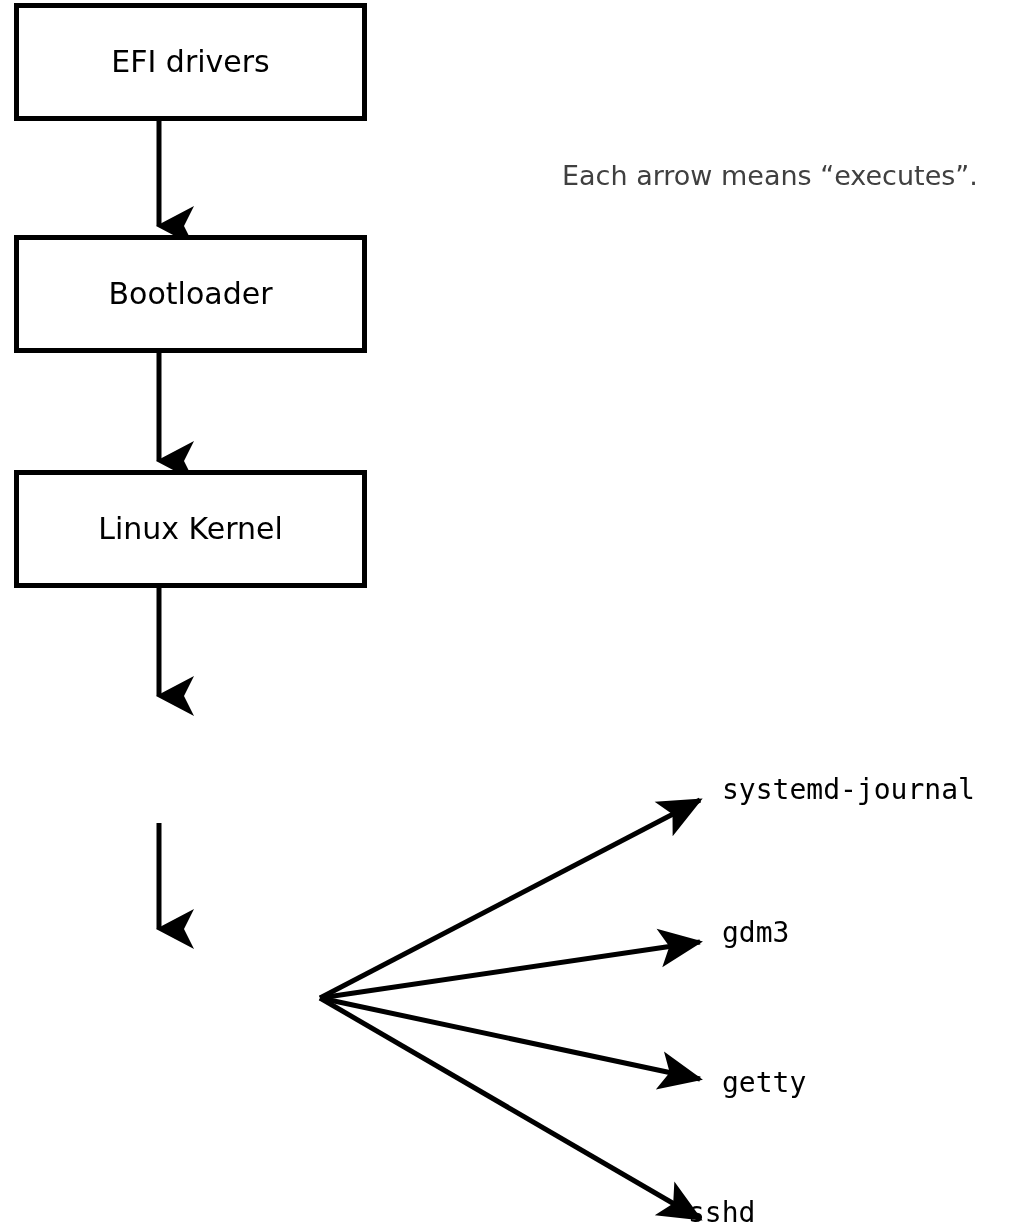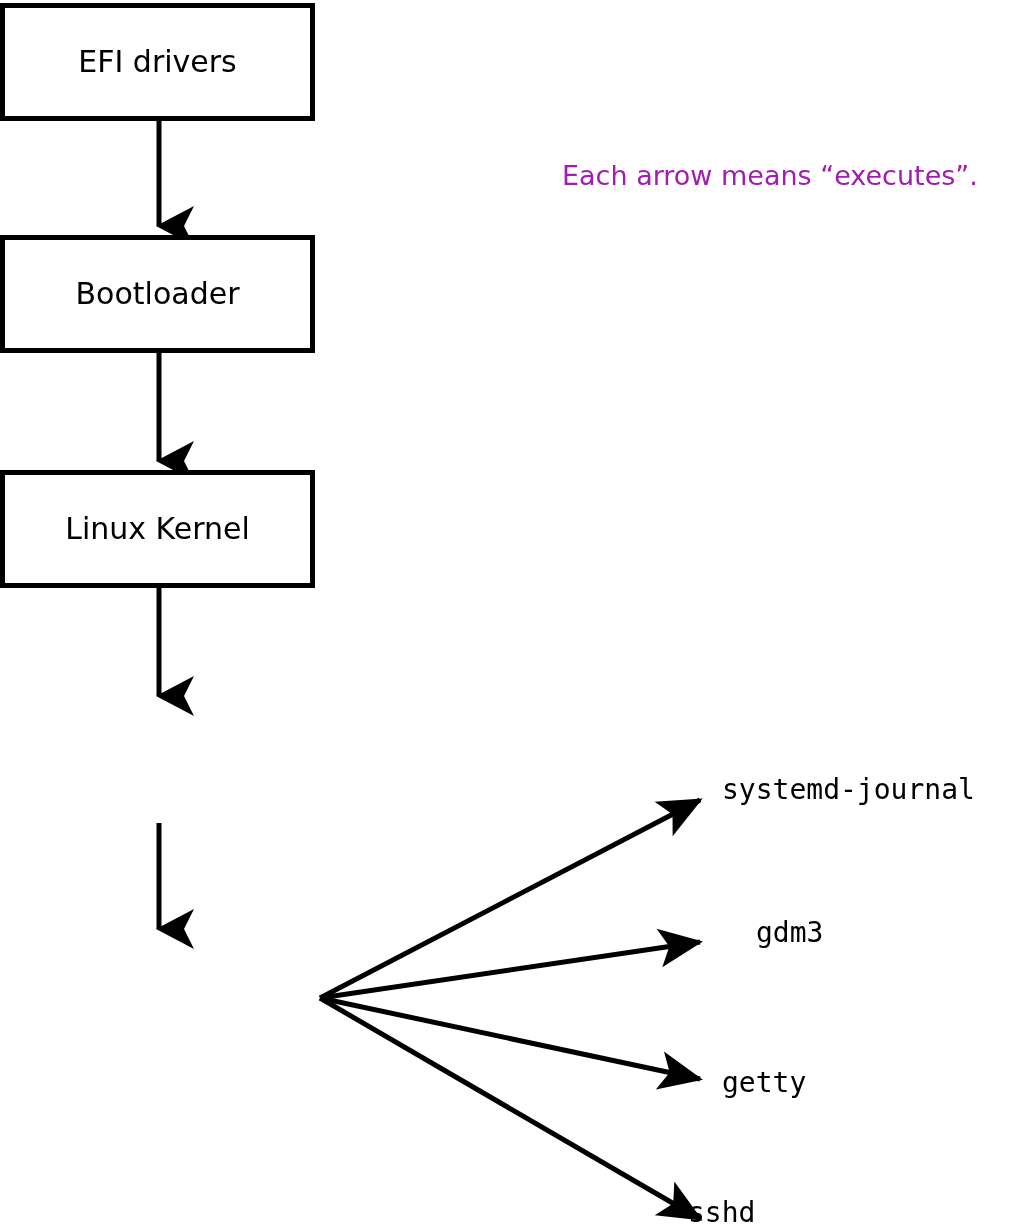--- a/index.html
+++ b/index.html
@@ -14,22 +14,22 @@
   }
   #canvas {
     position: relative;
     width: 1023px;
     height: 1230px;
     background: #ffffff;
     overflow: hidden;
   }
   .stage-box {
     position: absolute;
-    left: 0;
-    width: 315px;
+    left: 14px;
+    width: 353px;
     height: 118px;
     box-sizing: border-box;
     border: 5px solid #000000;
     background: #ffffff;
     display: flex;
     align-items: center;
     justify-content: center;
   }
   .stage-label {
     font-family: "DejaVu Sans", "Liberation Sans", sans-serif;
@@ -52,34 +52,34 @@
     height: 1230px;
   }
 
   .note-text {
     position: absolute;
     left: 562px;
     top: 160px;
     font-family: "DejaVu Sans", "Liberation Sans", sans-serif;
     font-size: 27px;
     line-height: 1.2;
-    color: #a21caf;
+    color: #404040;
     white-space: nowrap;
   }
 
   .proc-label {
     position: absolute;
     font-family: "DejaVu Sans Mono", "Liberation Mono", monospace;
     font-size: 28px;
     line-height: 1;
     color: #000000;
     white-space: nowrap;
   }
   .proc-journal { left: 722px; top: 776px; }
-  .proc-gdm3    { left: 756px; top: 919px; text-align: right; }
+  .proc-gdm3    { left: 722px; top: 919px; text-align: right; }
   .proc-getty   { left: 722px; top: 1069px; }
   .proc-sshd    { left: 688px; top: 1199px; }
 </style>
 </head>
 <body>
 
 <div id="canvas">
 
   <svg id="arrow-layer" viewBox="0 0 1023 1230" width="1023" height="1230" xmlns="http://www.w3.org/2000/svg">
     <defs>

